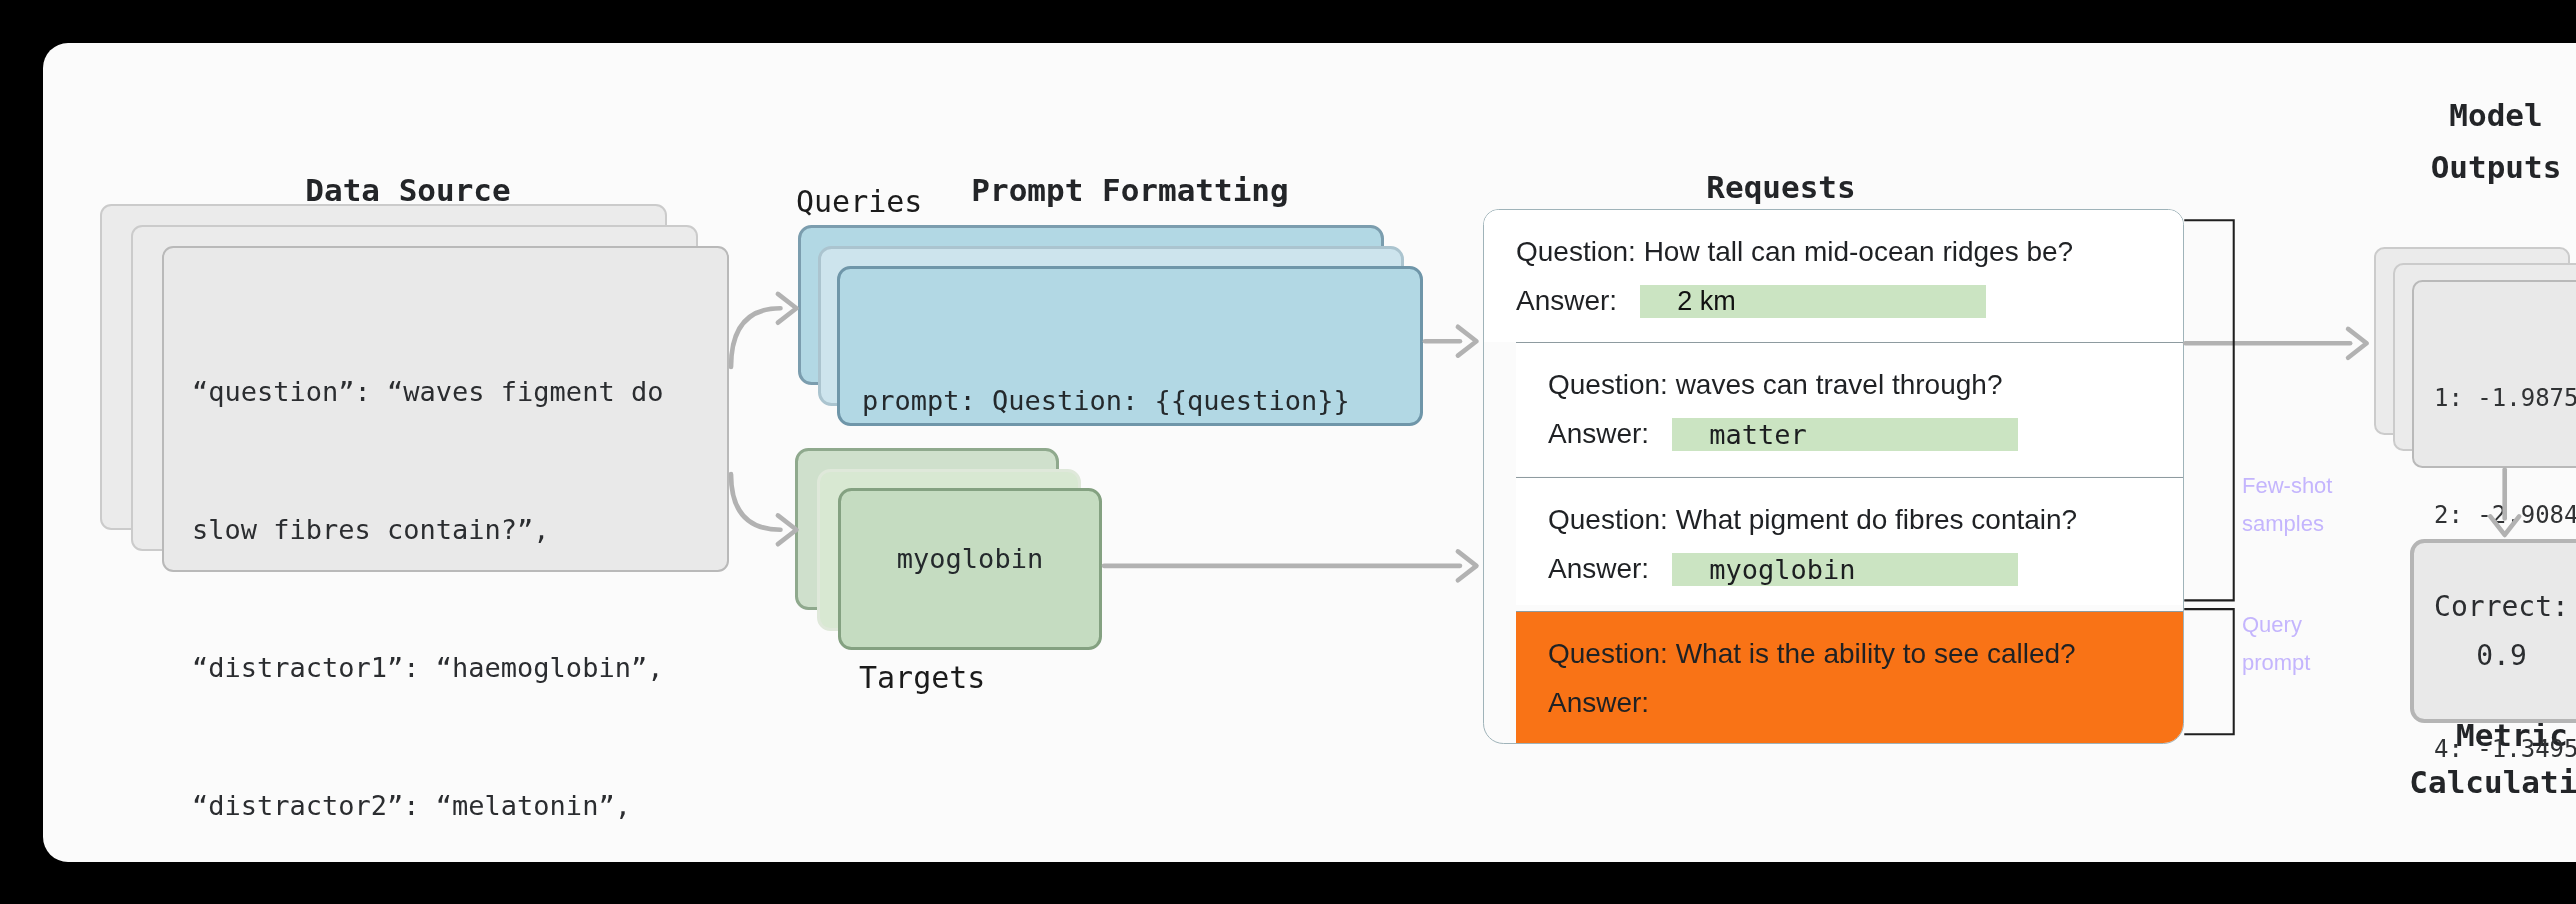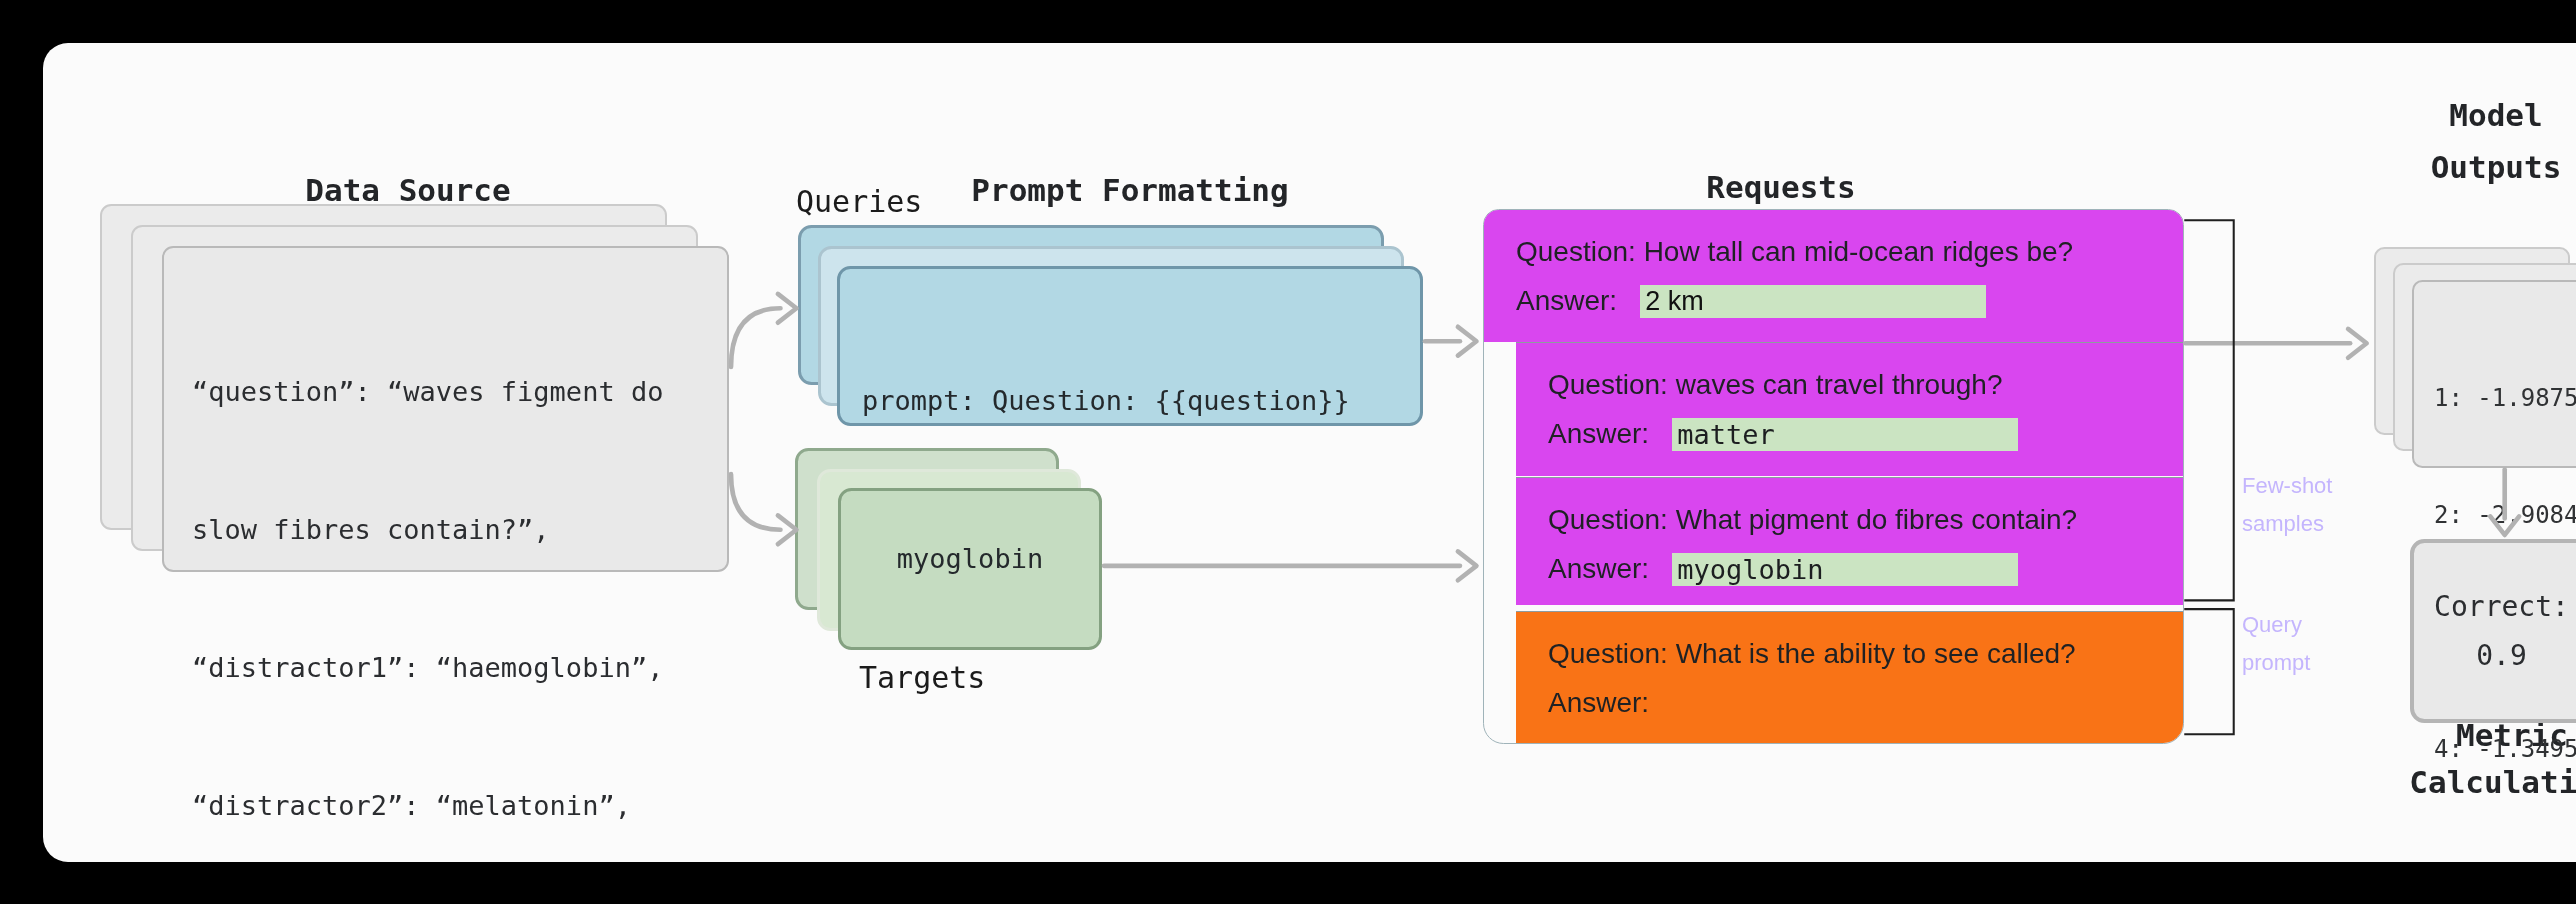--- a/index.html
+++ b/index.html
@@ -32,38 +32,38 @@
   .small-label {
     position: absolute; font-family: "DejaVu Sans Mono", monospace;
     font-size: 30px; color: #1b1b1b; white-space: nowrap;
   }
   #requests-box {
     position: absolute; left: 1483px; top: 209px; width: 701px; height: 535px;
     border-radius: 15.5px 15.5px 20.6px 20.6px; overflow: hidden;
     border: 1.5px solid #9fb3b9;
   }
   .req-row { position: absolute; left: 0; width: 100%; }
-  .req-blue { background: #d946ef; }
+  .req-blue { background: #ffffff; }
   .req-red  { background: #f97316; }
   .req-sep  { border-top: 1.5px solid #8e9ba0; margin-left: 32px; }
   .req-q {
     position: absolute; left: 32px; top: 26px;
     font-family: "Liberation Sans", sans-serif; font-size: 28px; color: #1f2124;
     white-space: nowrap;
   }
   .req-aline {
     position: absolute; left: 32px; top: 74px; height: 34px;
     display: flex; align-items: center;
   }
   .req-alabel {
     font-family: "Liberation Sans", sans-serif; font-size: 28px; color: #1f2124;
   }
   .req-hl {
     margin-left: 23px; width: 346px; height: 33px; background: #cbe4c2;
-    display: flex; align-items: center; padding-left: 5px;
+    display: flex; align-items: center; padding-left: 37px;
   }
   .hl-sans { font-family: "Liberation Sans", sans-serif; font-size: 27px; color: #111; }
   .hl-mono { font-family: "DejaVu Sans Mono", monospace; font-size: 27px; color: #1c1e20; }
   .bracket-label {
     position: absolute; left: 2242px;
     font-family: "Liberation Sans", sans-serif; font-size: 22px; line-height: 38px;
     color: #c4b5fd; white-space: nowrap;
   }
   .out-lines {
     position: absolute; left: 2434px; top: 301px;

